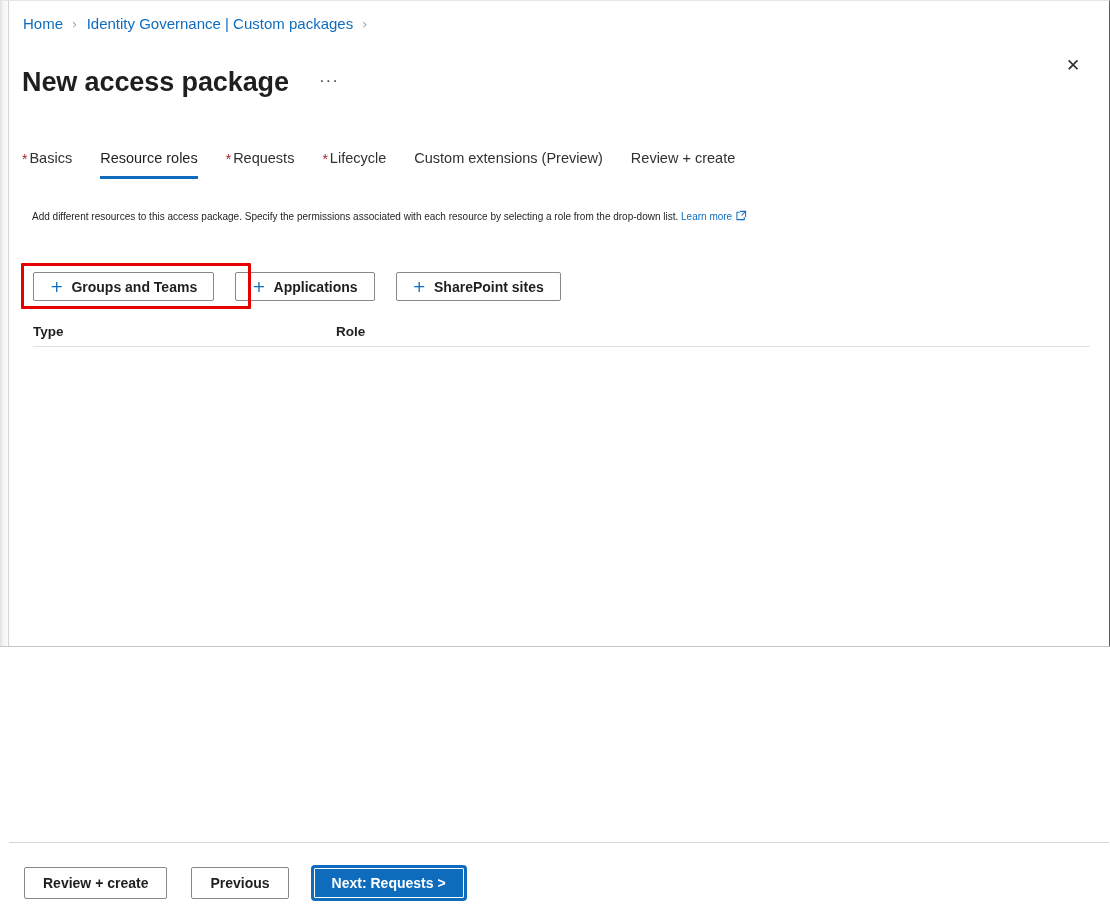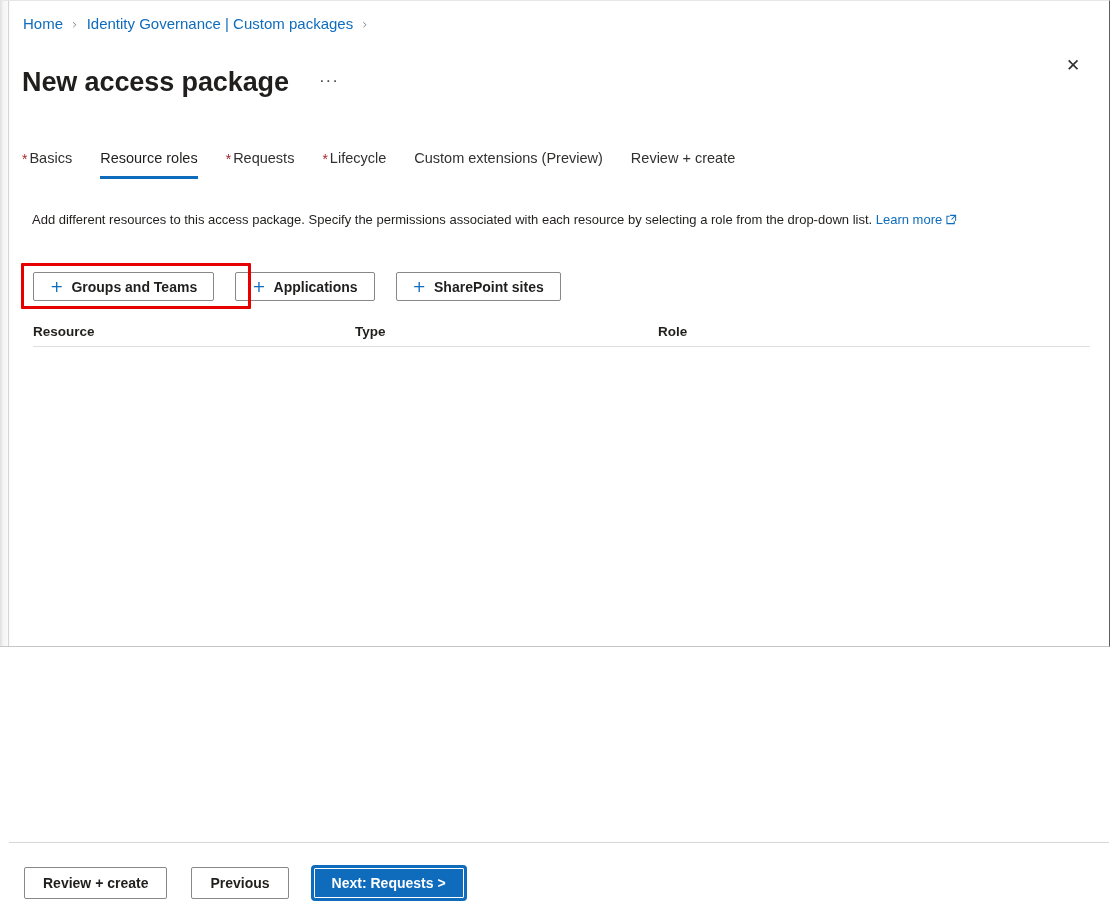--- a/index.html
+++ b/index.html
@@ -82,21 +82,21 @@
   .tab.active::after {
     content: ""; position: absolute;
     left: 0; right: 0; bottom: 0; height: 3px;
     background: #0f6cbd;
   }
 
   
   .description {
     position: absolute; left: 32px; top: 194px;
     width: 930px;
-    font-size: 13px; line-height: 23px; color: #201f1e;
+    font-size: 10px; line-height: 23px; color: #201f1e;
   }
   .learn-more {
     color: #0f6cbd; cursor: pointer; text-decoration: none;
     white-space: nowrap;
   }
   .ext-icon {
     display: inline-block; width: 11px; height: 11px;
     margin-left: 4px; position: relative; top: 1px;
   }
 
@@ -241,21 +241,20 @@
     </button>
     <button class="add-btn">
       <span class="plus">+</span>
       <span>SharePoint sites</span>
     </button>
   </div>
 
   <div class="highlight-box"></div>
 
   <div class="table-head">
-    <div class="th th-resource">Resource</div>
     <div class="th th-type">Type</div>
     <div class="th th-role">Role</div>
   </div>
   <div class="table-body"></div>
 
   <div class="footer-rule"></div>
   <div class="footer">
     <button class="btn btn-secondary">Review + create</button>
     <button class="btn btn-secondary">Previous</button>
     <button class="btn btn-primary">Next: Requests &gt;</button>

